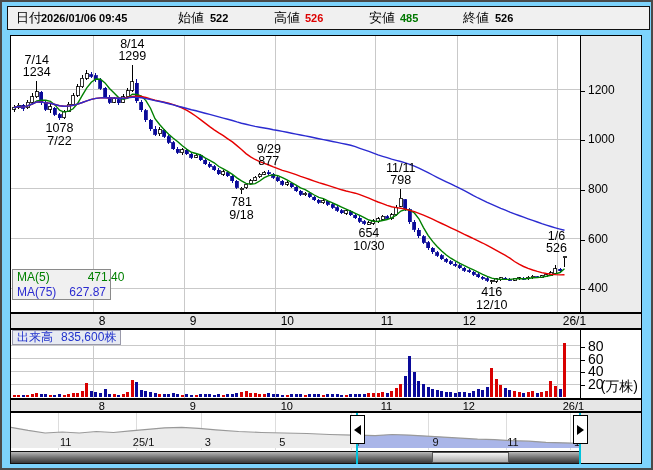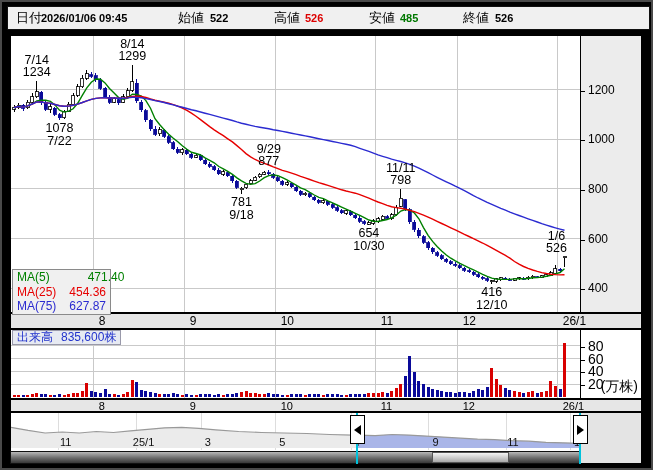--- a/index.html
+++ b/index.html
@@ -1,16 +1,16 @@
 <!DOCTYPE html>
 <html><head>
 <meta charset="utf-8">
 <style>
   html,body{margin:0;padding:0;background:#fff;font-family:"Liberation Sans","DejaVu Sans",sans-serif;}
-  #window{position:relative;width:653px;height:470px;background:#000000;border:2px solid #4a4a4a;box-sizing:border-box;overflow:hidden;}
+  #window{position:relative;width:653px;height:470px;background:#7dd3fc;border:2px solid #4a4a4a;box-sizing:border-box;overflow:hidden;}
   .panel{position:absolute;box-sizing:border-box;}
   #infobar{left:5px;top:4px;width:643px;height:24px;background:#f0f0f0;border:1px solid #111;}
   #infobar span{position:absolute;top:0;line-height:22px;white-space:nowrap;color:#000;}
   #infobar .lbl{font-size:13px;}
   #infobar .val{font-size:11px;font-weight:bold;}
   #mainplot{left:8px;top:33px;width:571px;height:278px;background:#fff;border:1px solid #000;}
   #priceaxis{left:579px;top:33px;width:61px;height:278px;background:#ececec;border:1px solid #000;border-left:none;}
   .ticklabel{position:absolute;font-size:12px;color:#000;left:7px;}
   .tickmark{position:absolute;left:0;width:4px;height:1px;background:#000;}
   .xstrip{left:8px;width:632px;height:16px;background:#e6e6e6;border:1px solid #000;}
@@ -334,24 +334,20 @@
         <text x="545.55" y="203.89928057553956" text-anchor="middle" font-size="12.5" fill="#000">1/6</text>
         <text x="545.55" y="215.89928057553956" text-anchor="middle" font-size="12.5" fill="#000">526</text>
       </svg>
   </div>
 
   <div id="malegend">
     <div class="row" style="color: rgb(0, 128, 0); gap: 38px;">
       <span>MA(5)</span>
       <span>471.40</span>
     </div>
-    <div class="row" style="color: rgb(230, 0, 0);">
-      <span>MA(25)</span>
-      <span>454.36</span>
-    </div>
     <div class="row" style="color: rgb(43, 43, 208);">
       <span>MA(75)</span>
       <span>627.87</span>
     </div>
   </div>
 
   <div id="priceaxis" class="panel">
       <div class="tickmark" style="top: 54.6115px; height: 1px;"></div>
       <div class="ticklabel" style="top: 46.6115px;">1200</div>
       <div class="tickmark" style="top: 104.252px; height: 1px;"></div>

